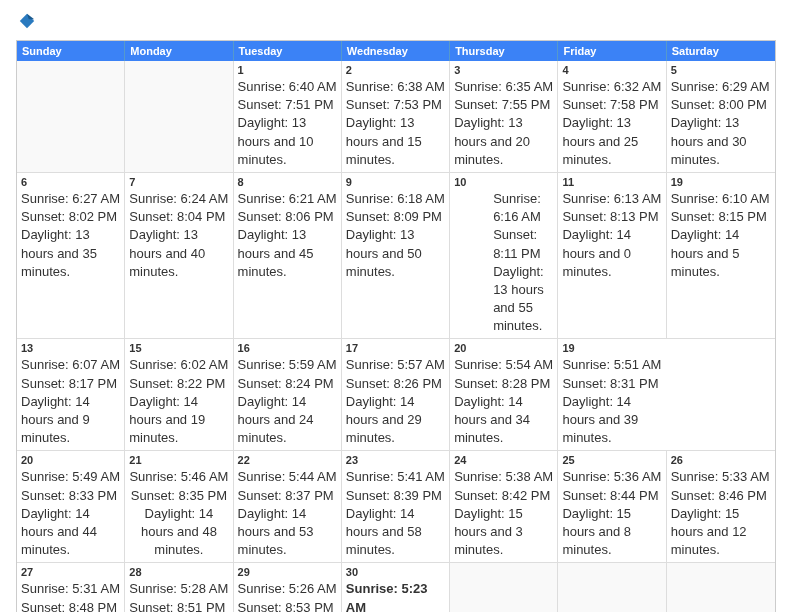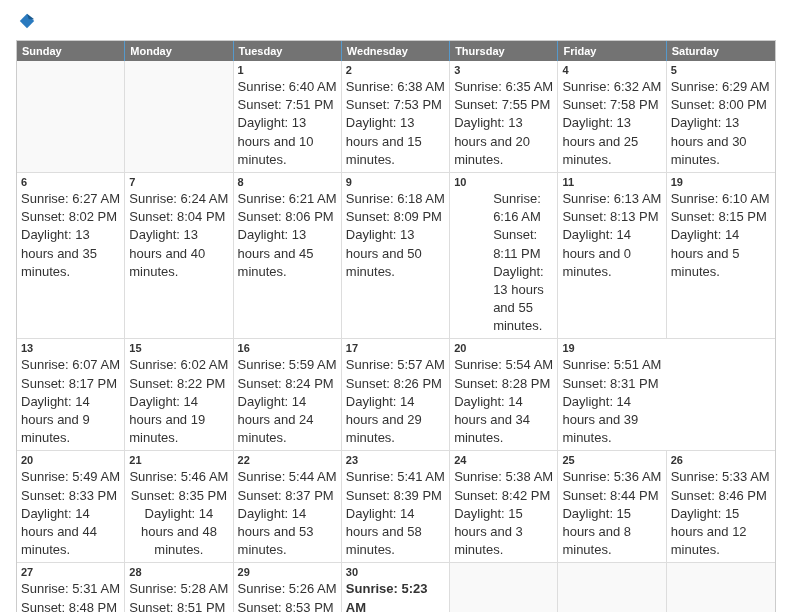--- a/index.html
+++ b/index.html
@@ -53,21 +53,21 @@
     }
     .calendar {
       flex: 1;
       display: flex;
       flex-direction: column;
       border: 1px solid #ccc;
     }
     .calendar-header {
       display: grid;
       grid-template-columns: repeat(7, 1fr);
-      background: #737373;
+      background: #3b82f6;
     }
     .cal-header-cell {
       color: #fff;
       font-size: 11px;
       font-weight: bold;
       padding: 4px 5px;
       border-right: 1px solid #5599cc;
       text-align: left;
     }
     .cal-header-cell:last-child {

